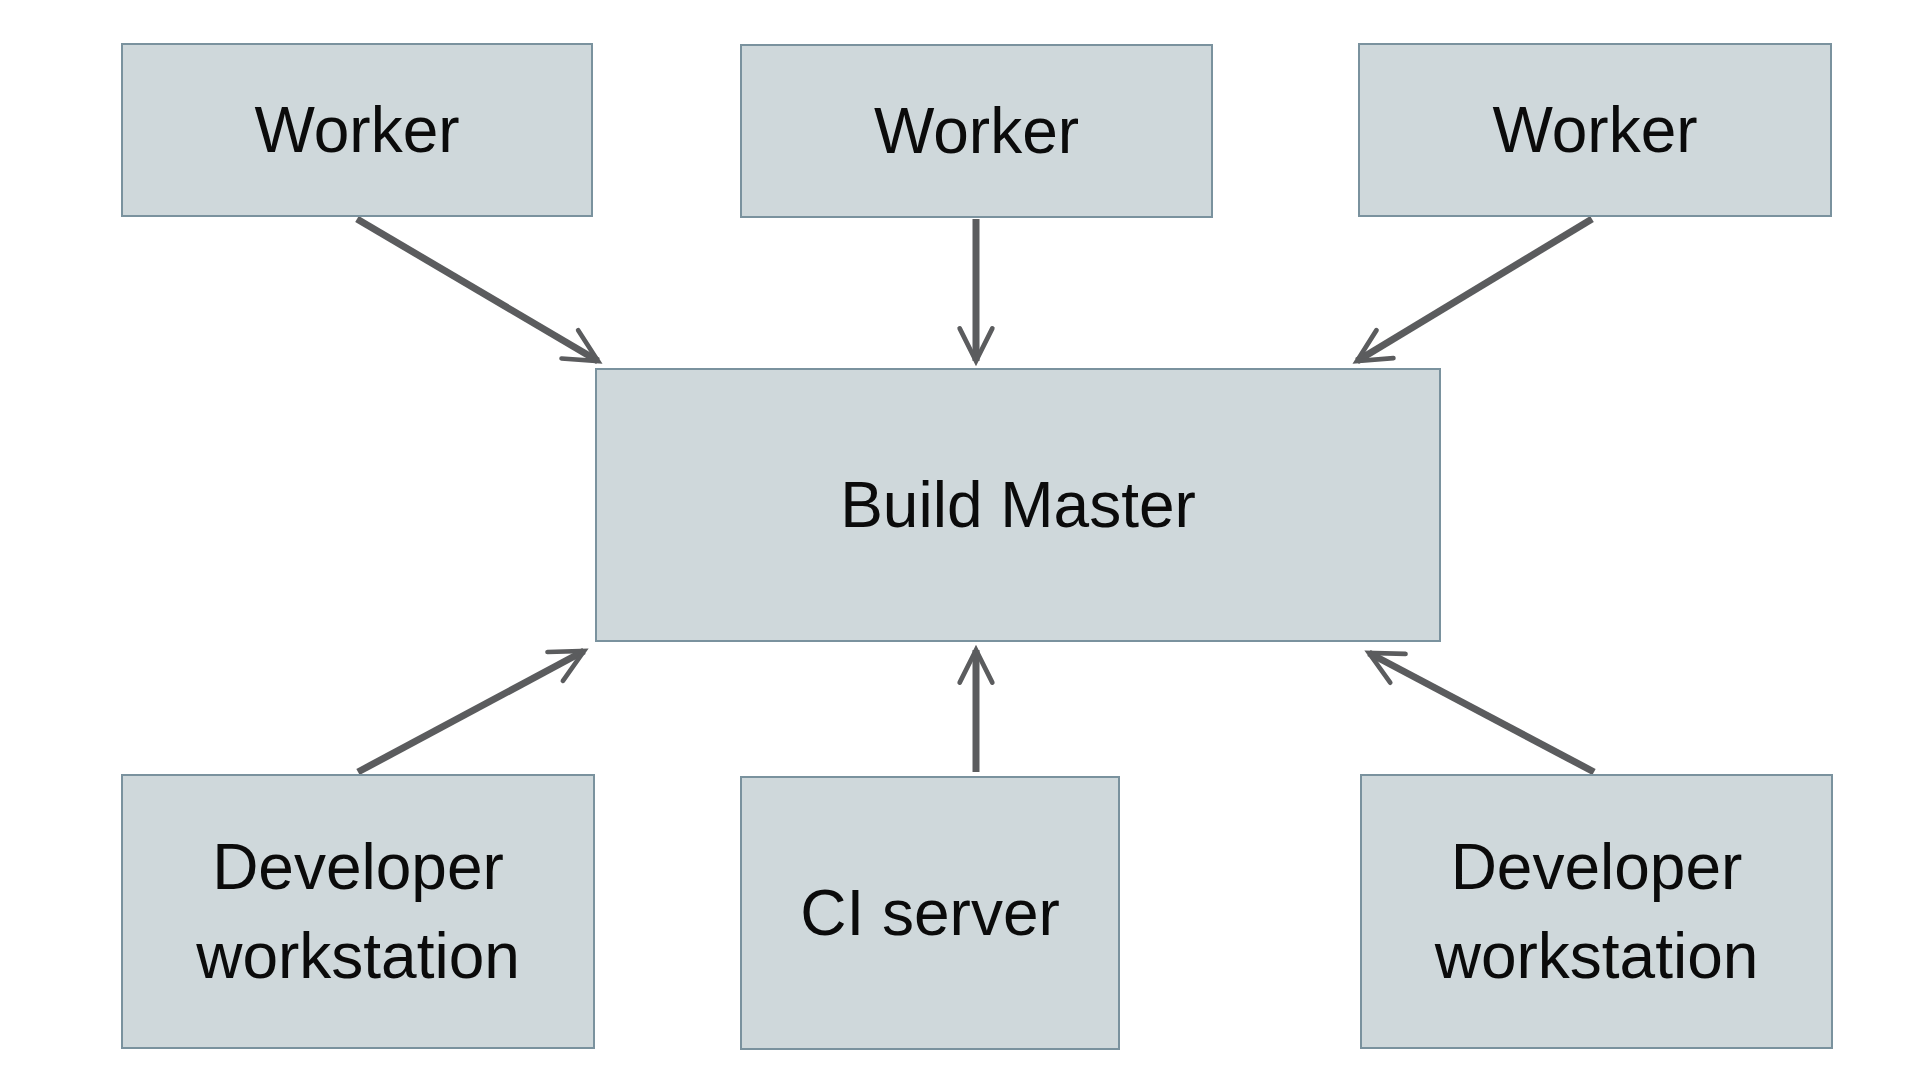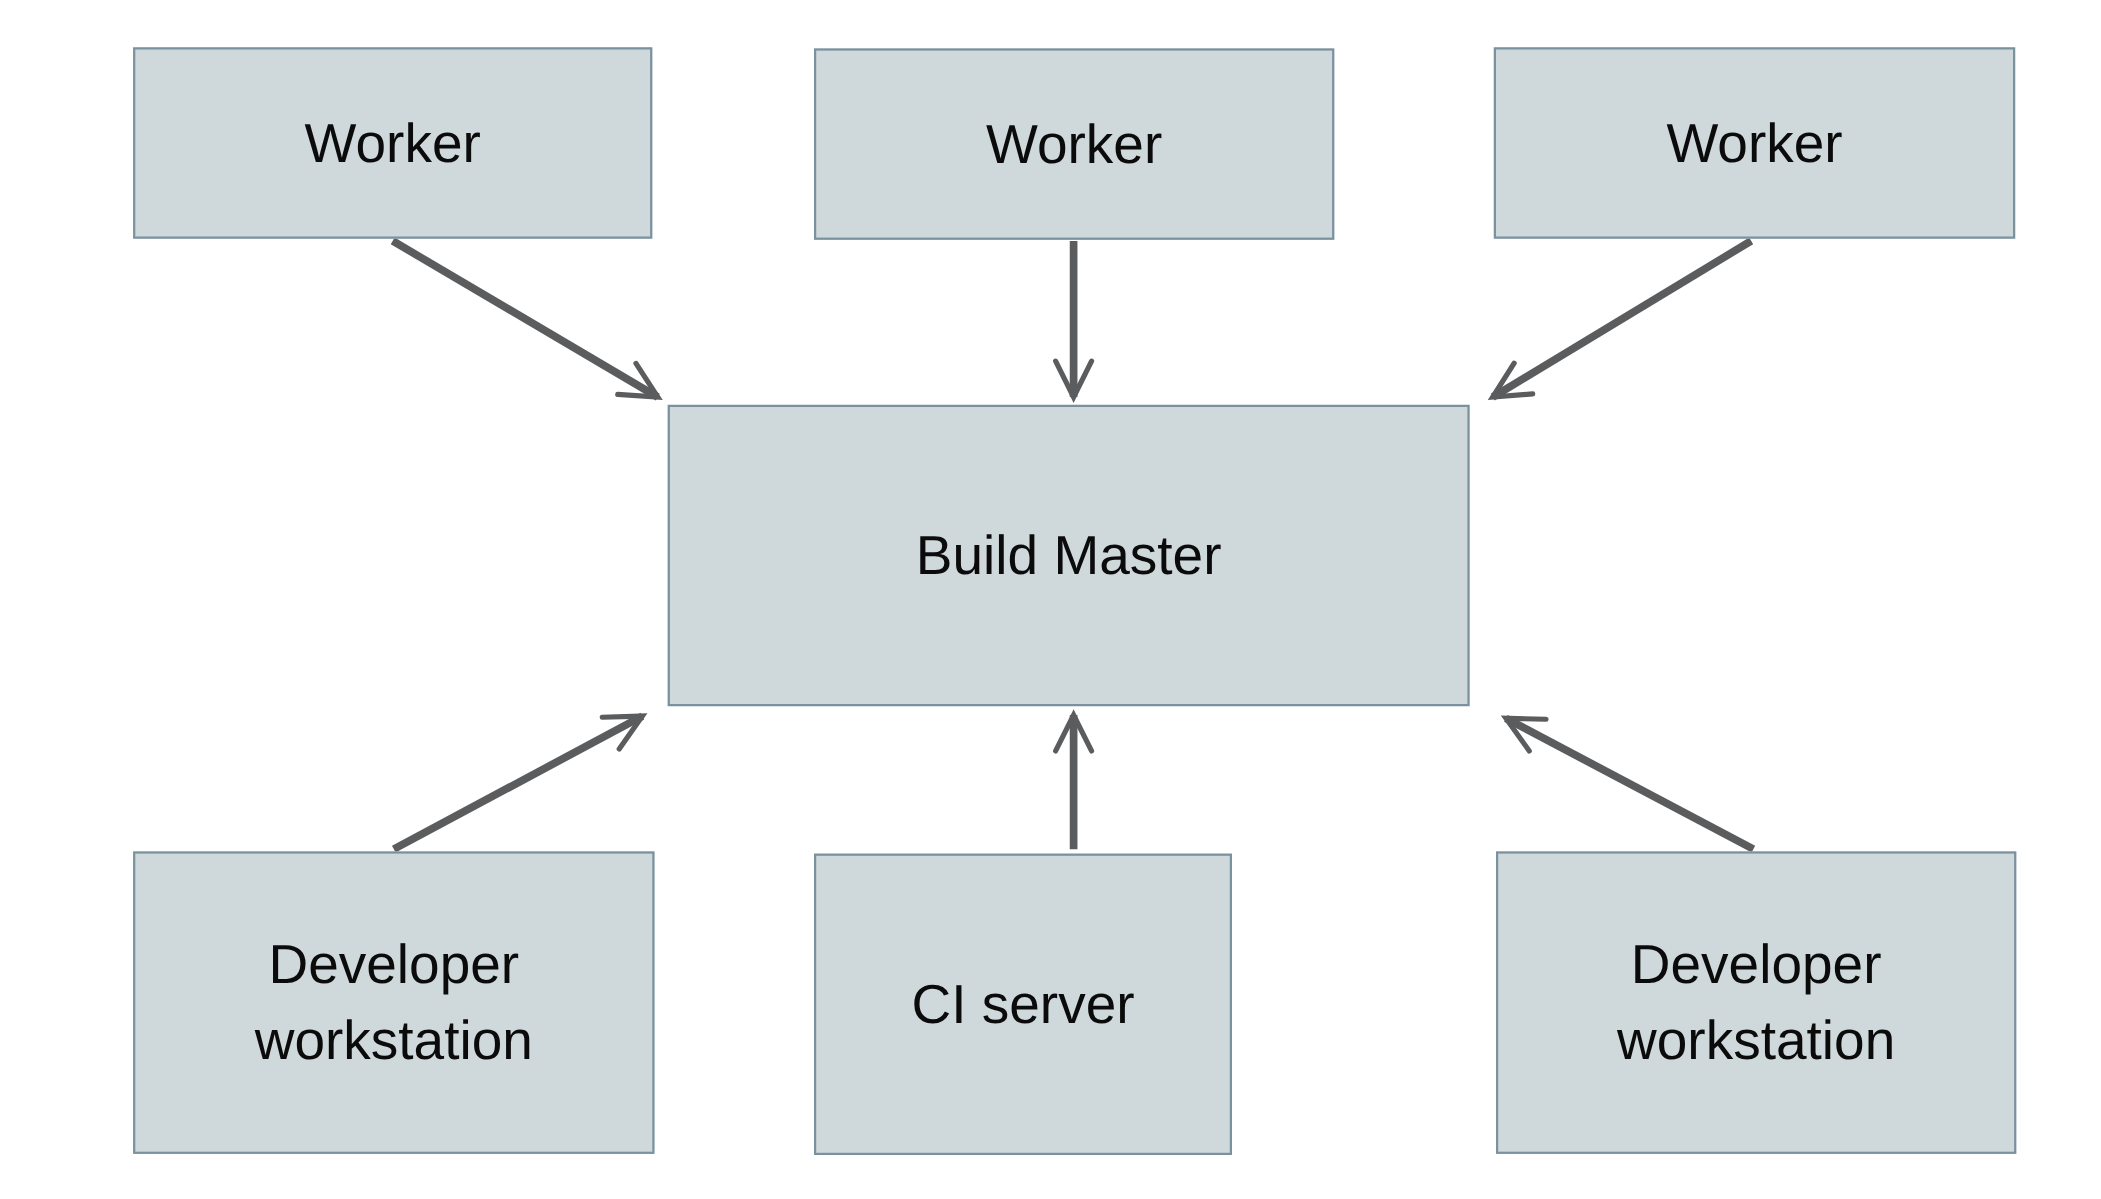--- a/index.html
+++ b/index.html
@@ -28,21 +28,21 @@
     box-sizing: border-box;
     background: #cfd8db;
     border: 2.5px solid #7a929e;
     display: flex;
     align-items: center;
     justify-content: center;
     text-align: center;
   }
   .node .node-label {
     color: #0b0b0b;
-    font-size: 50px;
+    font-size: 64px;
     line-height: 1.38;
     letter-spacing: 0px;
     padding: 0 10px;
   }
 </style>
 </head>
 <body>
 
 <div class="canvas">
   <svg class="edges-layer" width="1910" height="1090" viewBox="0 0 1910 1090" xmlns="http://www.w3.org/2000/svg">
@@ -63,21 +63,21 @@
   <div id="nodes-root">
       <div class="node" style="left: 121px; top: 43px; width: 472px; height: 174px; background: rgb(207, 216, 219); border-color: rgb(122, 146, 158);">
         <div class="node-label" style="color: rgb(11, 11, 11);">Worker</div>
       </div>
       <div class="node" style="left: 740px; top: 44px; width: 473px; height: 174px; background: rgb(207, 216, 219); border-color: rgb(122, 146, 158);">
         <div class="node-label" style="color: rgb(11, 11, 11);">Worker</div>
       </div>
       <div class="node" style="left: 1358px; top: 43px; width: 474px; height: 174px; background: rgb(207, 216, 219); border-color: rgb(122, 146, 158);">
         <div class="node-label" style="color: rgb(11, 11, 11);">Worker</div>
       </div>
-      <div class="node" style="left: 595px; top: 368px; width: 729px; height: 274px; background: rgb(207, 216, 219); border-color: rgb(122, 146, 158); margin-left: 12px;">
+      <div class="node" style="left: 595px; top: 368px; width: 846px; height: 274px; background: rgb(207, 216, 219); border-color: rgb(122, 146, 158);">
         <div class="node-label" style="color: rgb(11, 11, 11);">Build Master</div>
       </div>
       <div class="node" style="left: 121px; top: 774px; width: 474px; height: 275px; background: rgb(207, 216, 219); border-color: rgb(122, 146, 158);">
         <div class="node-label" style="color: rgb(11, 11, 11);">Developer workstation</div>
       </div>
       <div class="node" style="left: 740px; top: 776px; width: 380px; height: 274px; background: rgb(207, 216, 219); border-color: rgb(122, 146, 158);">
         <div class="node-label" style="color: rgb(11, 11, 11);">CI server</div>
       </div>
       <div class="node" style="left: 1360px; top: 774px; width: 473px; height: 275px; background: rgb(207, 216, 219); border-color: rgb(122, 146, 158);">
         <div class="node-label" style="color: rgb(11, 11, 11);">Developer workstation</div>

